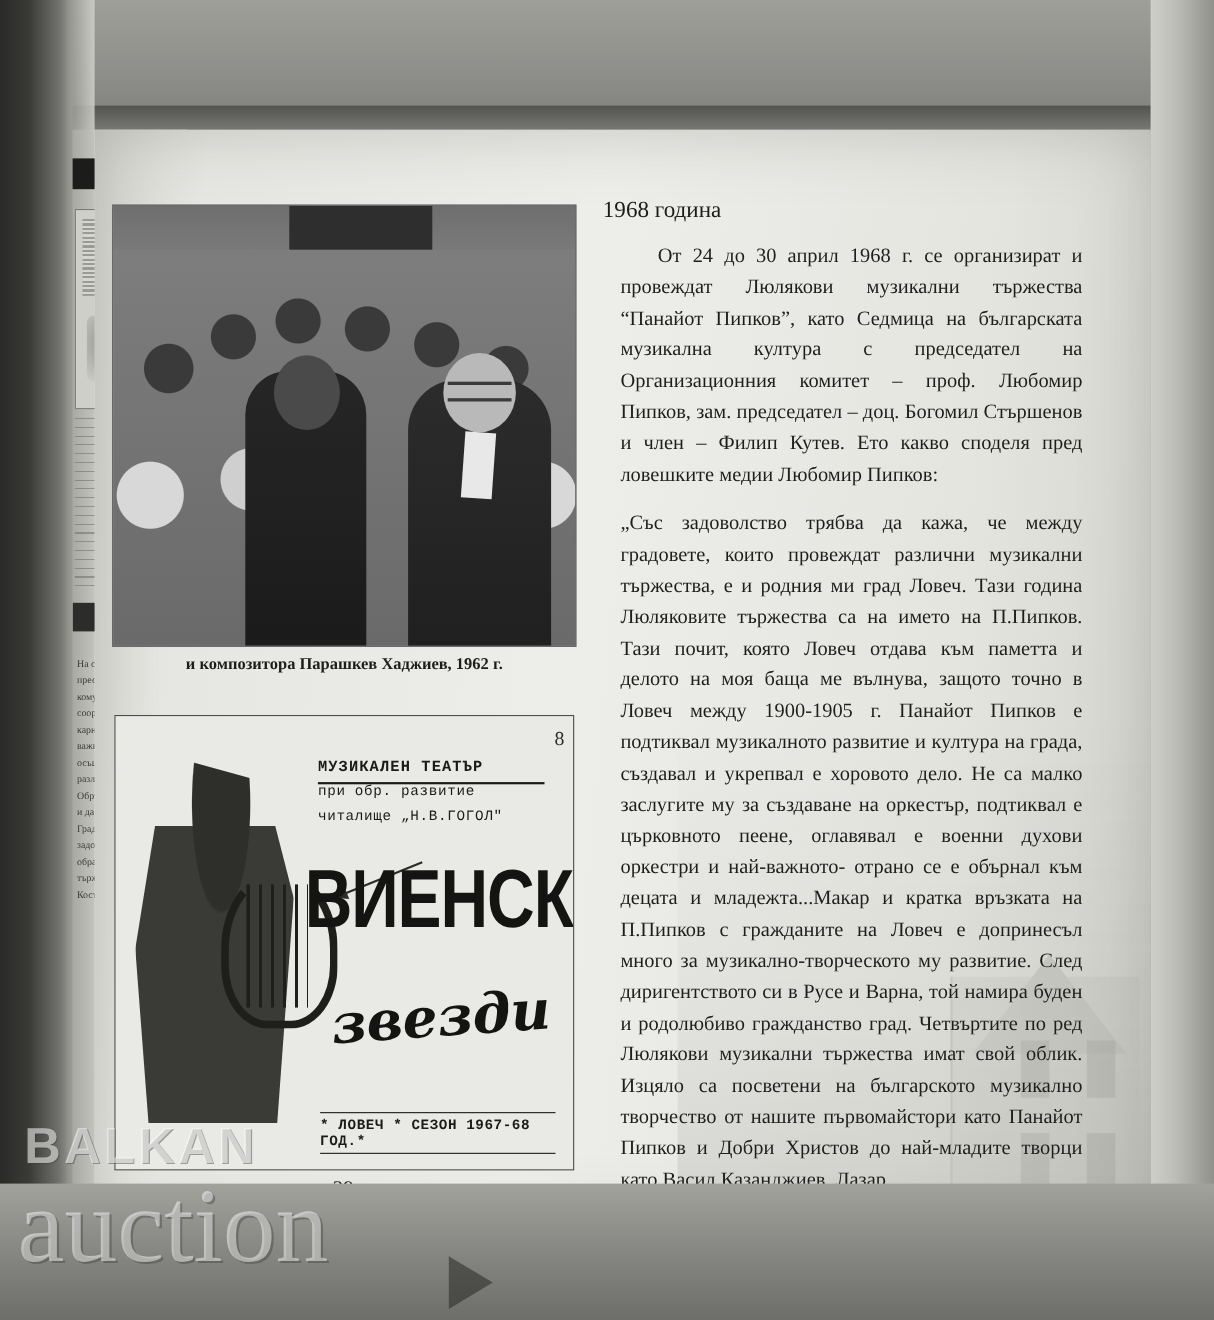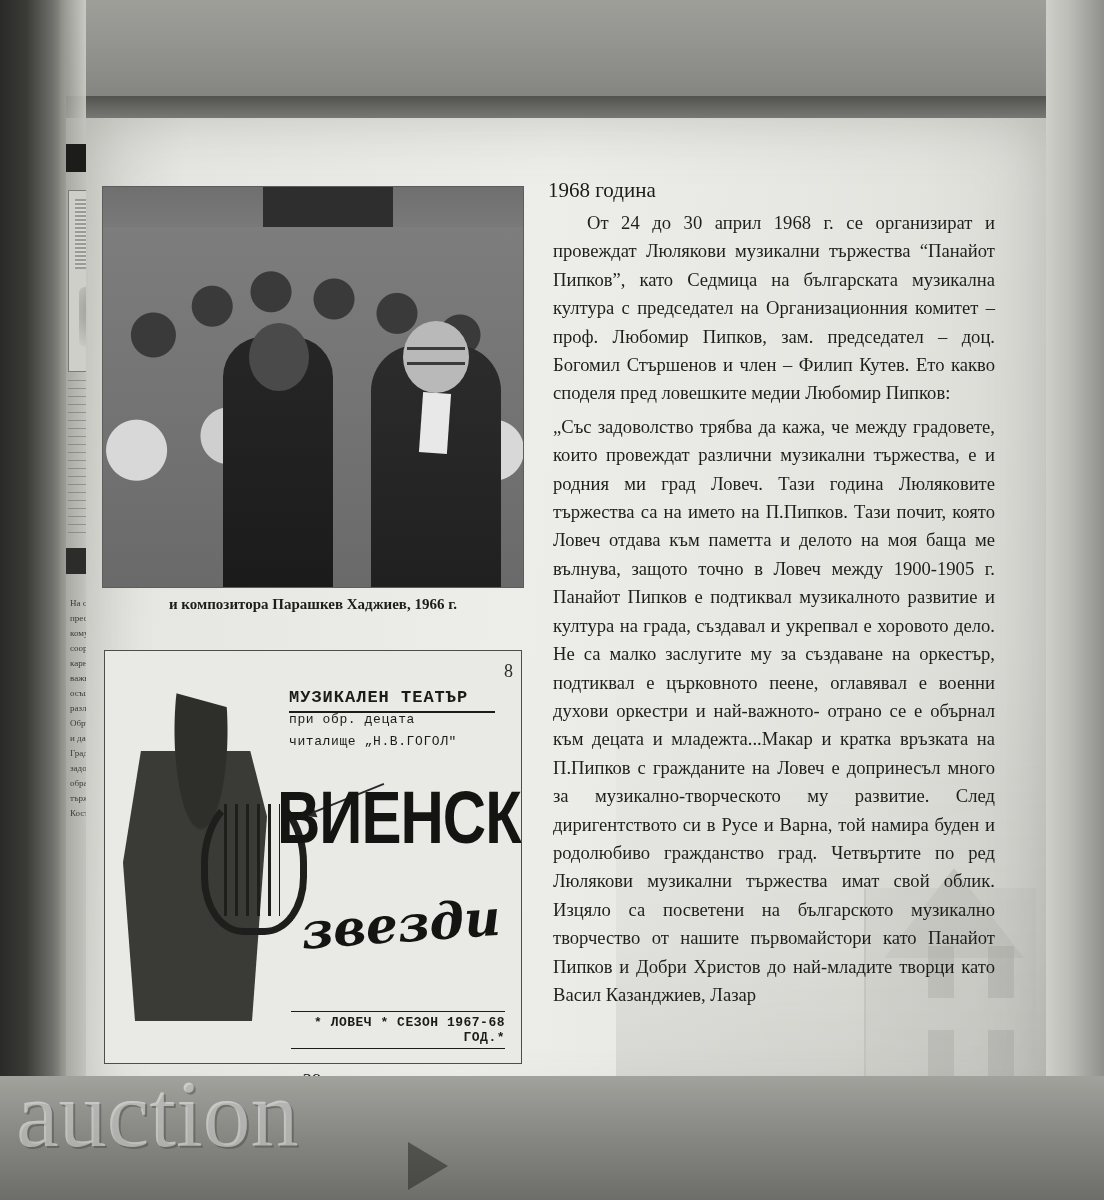--- a/index.html
+++ b/index.html
@@ -203,21 +203,21 @@
   .poster .arrow:before{
     content:"";position:absolute;left:0;top:-5px;width:0;height:0;
     border-top:6px solid transparent;border-bottom:6px solid transparent;
     border-right:12px solid #2b2b29;
   }
   .poster .hdr{
     position:absolute;left:184px;top:36px;width:212px;
     font-family:"Liberation Mono", monospace;font-size:13px;line-height:22px;
     color:#1b1b19;letter-spacing:.6px;
   }
-  .poster .hdr .l1{font-weight:bold;font-size:17px;letter-spacing:1px;}
+  .poster .hdr .l1{font-weight:bold;font-size:14px;letter-spacing:1px;}
   .poster .rule{
     position:absolute;left:184px;top:60px;width:206px;height:2px;background:#1b1b19;
   }
   .poster .big{
     position:absolute;left:172px;top:128px;width:240px;
     font-family:"Liberation Sans", sans-serif;
     font-weight:bold;font-size:60px;line-height:62px;letter-spacing:-1px;
     color:#141412;
     transform:scaleY(1.25);
     transform-origin:left top;
@@ -226,42 +226,42 @@
     position:absolute;left:196px;top:246px;width:220px;
     font-family:"DejaVu Serif", serif;
     font-style:italic;font-weight:bold;font-size:50px;line-height:54px;
     color:#141412;
     transform:rotate(-4deg);
   }
   .poster .foot{
     position:absolute;left:186px;bottom:14px;width:214px;
     font-family:"Liberation Mono", monospace;font-size:13px;font-weight:bold;
     color:#1b1b19;border-top:1px solid #1b1b19;border-bottom:1px solid #1b1b19;
-    padding:3px 0;text-align:right;letter-spacing:.5px;
+    padding:3px 0;text-align:left;letter-spacing:.5px;
   }
   .poster .num{
     position:absolute;right:8px;top:10px;font-size:18px;color:#2b2b29;
     font-family:"Liberation Serif", serif;
   }
 
   .folio{
     position:absolute;left:18px;top:952px;width:416px;text-align:center;
     font-size:19px;color:#222220;font-family:"Liberation Serif", serif;
   }
 
   
   .col{
     position:absolute;left:462px;top:60px;width:452px;
   }
   .col h2{
     margin:0 0 6px 0;font-size:21px;font-weight:normal;color:#1b1b19;
     font-family:Liberation Serif, serif;
   }
   .col p{
-    margin:5px;font-size:18.6px;line-height:28.4px;color:#1e1e1c;
+    margin:16px;font-size:18.6px;line-height:28.4px;color:#1e1e1c;
     text-align:justify;text-indent:34px;
     font-family:"Liberation Serif", serif;
   }
   .col p.italic{text-indent:0;}
 
   
   .wm{
     position:absolute;left:16px;bottom:4px;width:640px;height:190px;
     pointer-events:none;
   }
@@ -317,46 +317,47 @@
     <div class="crowd"></div>
     <div class="man1"></div>
     <div class="man1head"></div>
     <div class="man2"></div>
     <div class="man2head"></div>
     <div class="man2glass"></div>
     <div class="shirt"></div>
   </div>
 
   <div class="caption">
-    <div>и композитора Парашкев Хаджиев, 1966 г.</div>
+    <div>и композитора Парашкев Хаджиев, 1962 г.</div>
   </div>
 
   <div class="poster">
     <div class="num">8</div>
     <div class="figure"></div>
     <div class="lyre"></div>
     <div class="arrow"></div>
     <div class="hdr">
       <div class="l1">МУЗИКАЛЕН ТЕАТЪР</div>
-      <div>при обр. децата</div>
+      <div>при обр. развитие</div>
       <div>читалище „Н.В.ГОГОЛ"</div>
     </div>
     <div class="rule"></div>
     <div class="big">ВИЕНСКИ</div>
     <div class="script">звезди</div>
     <div class="foot">* ЛОВЕЧ * СЕЗОН 1967-68 ГОД.*</div>
   </div>
 
   <div class="folio">39</div>
 
   <div class="col">
     <h2>1968 година</h2>
     <p>От 24 до 30 април 1968 г. се организират и провеждат Люлякови музикални тържества “Панайот Пипков”, като Седмица на българската музикална култура с председател на Организационния комитет – проф. Любомир Пипков, зам. председател – доц. Богомил Стършенов и член – Филип Кутев. Ето какво споделя пред ловешките медии Любомир Пипков:</p>
     <p class="italic">„Със задоволство трябва да кажа, че между градовете, които провеждат различни музикални тържества, е и родния ми град Ловеч. Тази година Люляковите тържества са на името на П.Пипков. Тази почит, която Ловеч отдава към паметта и делото на моя баща ме вълнува, защото точно в Ловеч между 1900-1905 г. Панайот Пипков е подтиквал музикалното развитие и култура на града, създавал и укрепвал е хоровото дело. Не са малко заслугите му за създаване на оркестър, подтиквал е църковното пеене, оглавявал е военни духови оркестри и най-важното- отрано се е обърнал към децата и младежта...Макар и кратка връзката на П.Пипков с гражданите на Ловеч е допринесъл много за музикално-творческото му развитие. След диригентството си в Русе и Варна, той намира буден и родолюбиво гражданство град. Четвъртите по ред Люлякови музикални тържества имат свой облик. Изцяло са посветени на българското музикално творчество от нашите първомайстори като Панайот Пипков и Добри Христов до най-младите творци като Васил Казанджиев, Лазар</p>
   </div>
 </div>
 
 <div class="botband"></div>
 
 <div class="wm">
+  <div class="b">BALKAN</div>
   <div class="a">auction</div>
 </div>
 <div class="playbtn"></div>
 
 </body></html>

